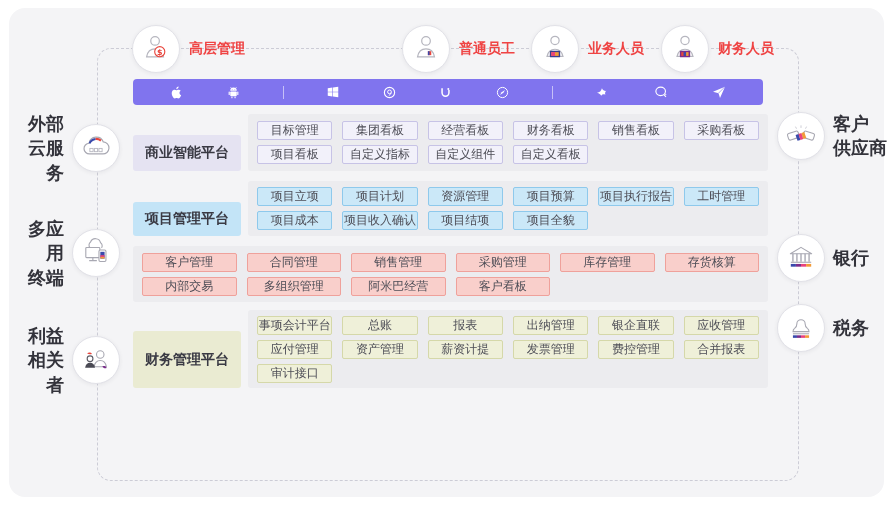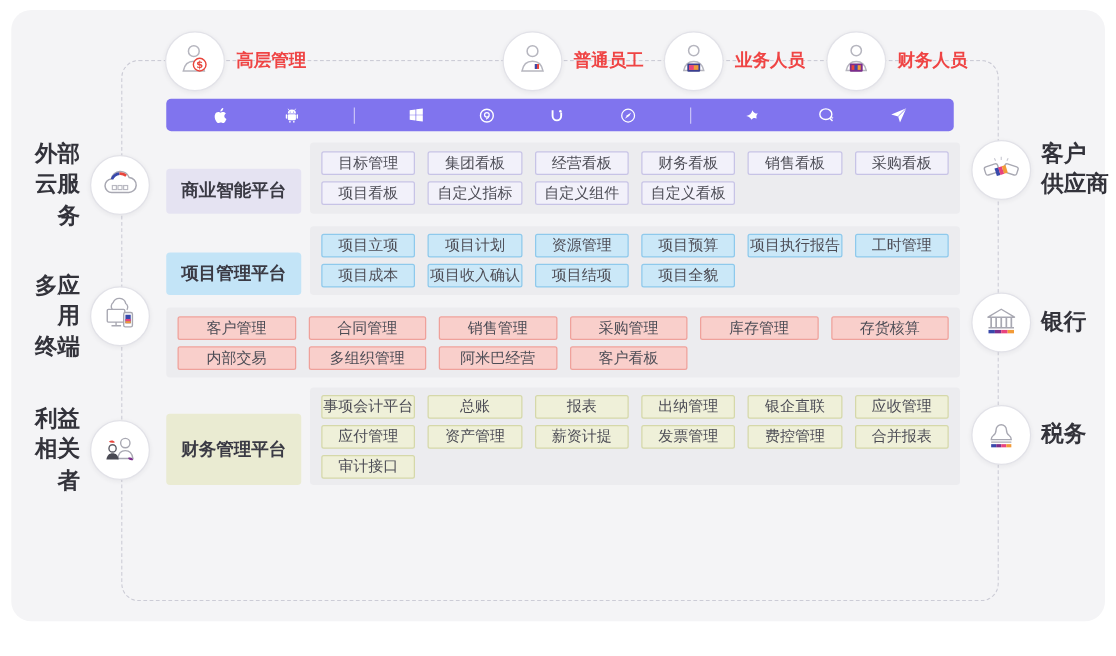--- a/index.html
+++ b/index.html
@@ -313,21 +313,21 @@
           <rect x="14" y="27" width="6" height="3.2" fill="#7b2d8b"></rect>
           <rect x="20" y="27" width="6" height="3.2" fill="#e8437e"></rect>
           <rect x="26" y="27" width="6" height="3.2" fill="#f29b38"></rect>
         </svg>
     </div>
     <span class="side-label">
       <span>银行</span>
       <span></span>
     </span>
   </div>
-  <div class="rnode" style="top:324px">
+  <div class="rnode" style="top:304px">
     <div class="circle">
       <svg viewBox="0 0 40 40" width="34" height="34">
           <path d="M14.5 20.5c2-1.5 2.6-3.2 2.6-5.3a4.9 4.9 0 1 1 9.8 0c0 2.1.6 3.8 2.6 5.3 1.4 1 1.9 2.4 1.9 3.8H12.6c0-1.4.5-2.8 1.9-3.8z" transform="translate(-2 0)" fill="#fff" stroke="#a8a8b2" stroke-width="1.3"></path>
           <path d="M10.5 26.8h19" stroke="#a8a8b2" stroke-width="1.2"></path>
           <rect x="10.5" y="28.6" width="4.75" height="3" fill="#3949ab"></rect>
           <rect x="15.25" y="28.6" width="4.75" height="3" fill="#7b2d8b"></rect>
           <rect x="20" y="28.6" width="4.75" height="3" fill="#e8437e"></rect>
           <rect x="24.75" y="28.6" width="4.75" height="3" fill="#f29b38"></rect>
         </svg>
     </div>

